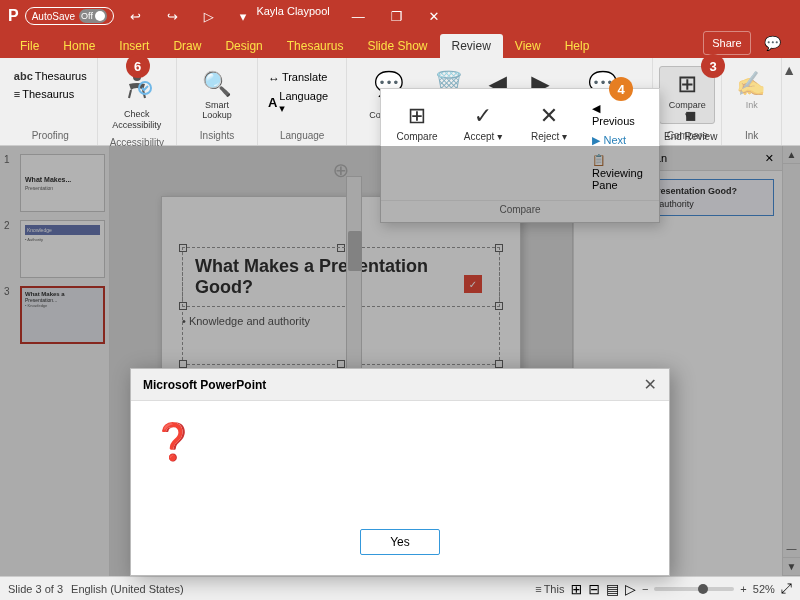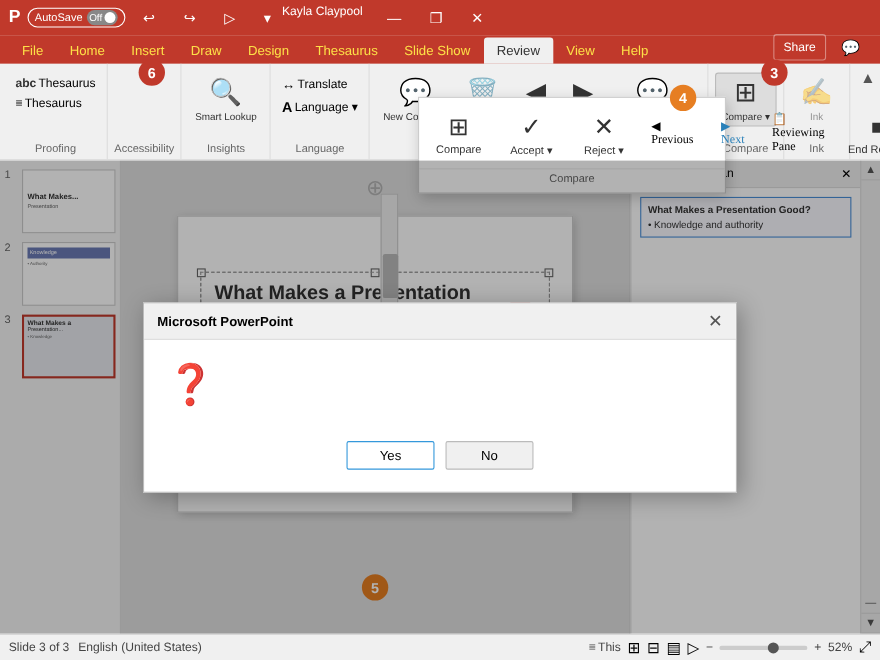--- a/index.html
+++ b/index.html
@@ -327,21 +327,21 @@
       padding: 4px 0;
     }
 
     
     .dialog-overlay {
       position: absolute;
       top: 0; left: 0; right: 0; bottom: 0;
       background: rgba(0,0,0,0.3);
       z-index: 100;
       display: flex;
-      align-items: center;
+      align-items: flex-end;
       justify-content: center;
     }
     .dialog-box {
       background: white;
       border: 1px solid #bbb;
       box-shadow: 4px 4px 20px rgba(0,0,0,0.3);
       width: 540px;
       padding: 0;
       z-index: 101;
     }
@@ -381,20 +381,21 @@
       padding: 10px 20px 20px;
     }
     .dialog-btn {
       min-width: 80px;
       padding: 5px 18px;
       border: 1px solid #bbb;
       background: #f0f0f0;
       cursor: pointer;
       font-size: 12px;
       border-radius: 2px;
+      margin-top: 36px;
     }
     .dialog-btn.primary {
       background: white;
       border-color: #3498db;
     }
 
     
     .step-badge {
       width: 24px; height: 24px;
       border-radius: 50%;
@@ -462,20 +463,35 @@
       </div>
       <div class="ribbon-btn-row">
         <span style="font-size:11px;">≡</span>
         <span style="font-size:11px;">Thesaurus</span>
       </div>
     </div>
     <div class="ribbon-group-label">Proofing</div>
   </div>
 
   <div class="ribbon-group" style="position:relative;">
+    <div class="ribbon-group-buttons" style="justify-content:center;">
+      <button class="ribbon-btn" style="position:relative;">
+        <div style="font-size:28px; line-height:1;">
+          <svg width="32" height="32" viewBox="0 0 32 32">
+            <circle cx="16" cy="7" r="4" fill="#555"></circle>
+            <path d="M8 14 Q16 12 24 14 L22 20 Q20 18 16 18 Q12 18 10 20 Z" fill="#555"></path>
+            <path d="M10 20 L8 28" stroke="#555" stroke-width="2" fill="none"></path>
+            <path d="M22 20 L24 28" stroke="#555" stroke-width="2" fill="none"></path>
+            <circle cx="24" cy="18" r="6" fill="none" stroke="#70b8e8" stroke-width="2"></circle>
+            <path d="M21 18 L23 20 L27 16" stroke="#70b8e8" stroke-width="2" fill="none"></path>
+          </svg>
+        </div>
+        <span style="font-size:9px; text-align:center; line-height:1.2; max-width:55px;">Check Accessibility</span>
+      </button>
+    </div>
 
     <div class="step-badge step-red" style="top:-4px; left:28px;">6</div>
     <div class="ribbon-group-label">Accessibility</div>
   </div>
 
   <div class="ribbon-group">
     <div class="ribbon-group-buttons" style="justify-content:center;">
       <button class="ribbon-btn">
         <div style="font-size:24px;">🔍</div>
         <span style="font-size:9px; text-align:center;">Smart Lookup</span>
@@ -565,21 +581,21 @@
         <span style="font-size:10px;">Accept ▾</span>
       </button>
     </div>
     <div style="display:flex; flex-direction:column; align-items:center; flex:1;">
       <button class="ribbon-btn" style="width:60px;">
         <span style="font-size:22px;">✕</span>
         <span style="font-size:10px;">Reject ▾</span>
       </button>
     </div>
     <div style="display:flex; flex-direction:column; align-items:center; flex:2;">
-      <div style="display:flex; flex-direction:row; gap:11px;font-family:Liberation Serif, serif;">
+      <div style="display:flex; flex-direction:column; gap:1px;">
         <div class="ribbon-btn-row" style="font-size:11px; padding:2px 6px;">◀ Previous</div>
         <div class="ribbon-btn-row" style="font-size:11px; padding:2px 6px; color:#2980b9;">▶ Next</div>
         <div class="ribbon-btn-row" style="font-size:11px; padding:2px 6px;">📋 Reviewing Pane</div>
       </div>
     </div>
     <div style="display:flex; flex-direction:column; align-items:center; flex:1;">
       <button class="ribbon-btn" style="width:70px;">
         <span style="font-size:22px;">⏹</span>
         <span style="font-size:10px;">End Review</span>
       </button>
@@ -682,21 +698,20 @@
     <div class="dialog-box">
       <div class="dialog-title-bar">
         <span>Microsoft PowerPoint</span>
         <button class="dialog-close">✕</button>
       </div>
       <div class="dialog-body">
         <div class="dialog-icon">❓</div>
       </div>
       <div class="dialog-buttons">
         <button class="dialog-btn primary">Yes</button>
-        <button class="dialog-btn">No</button>
       </div>
 
     </div>
   </div>
 </div>
 
 <div class="status-bar">
   <span style="font-size:11px; color:#444;">Slide 3 of 3</span>
   <span style="font-size:11px; color:#444;">English (United States)</span>
   <div class="status-right">

